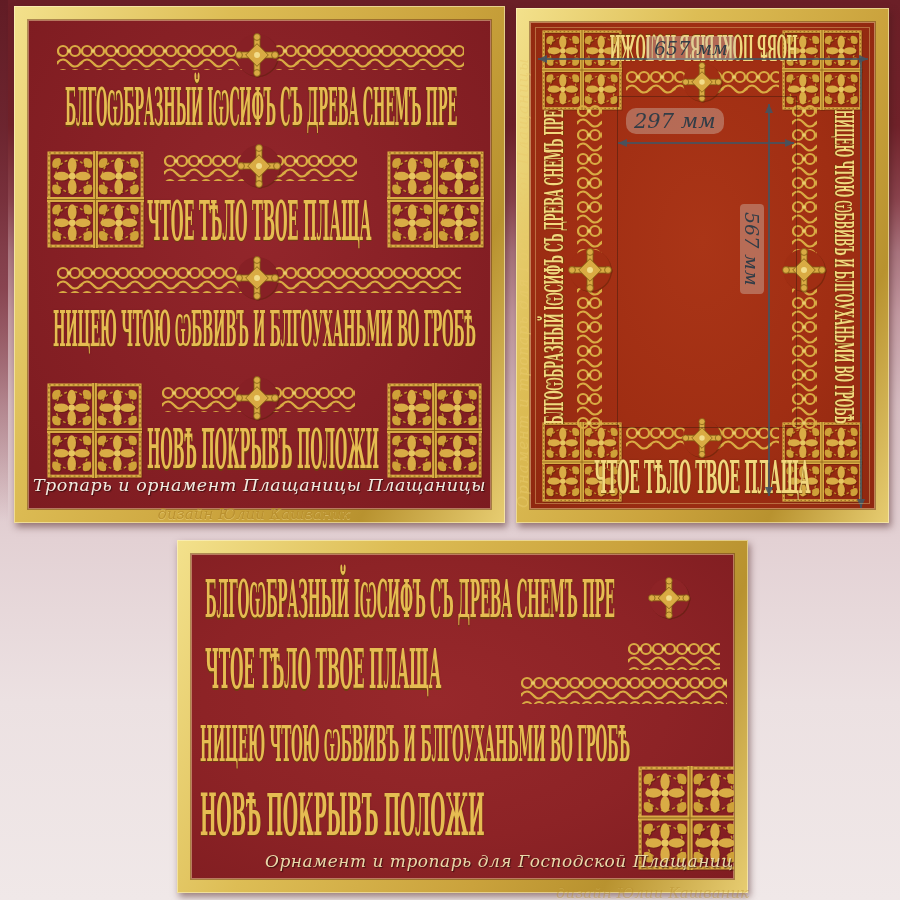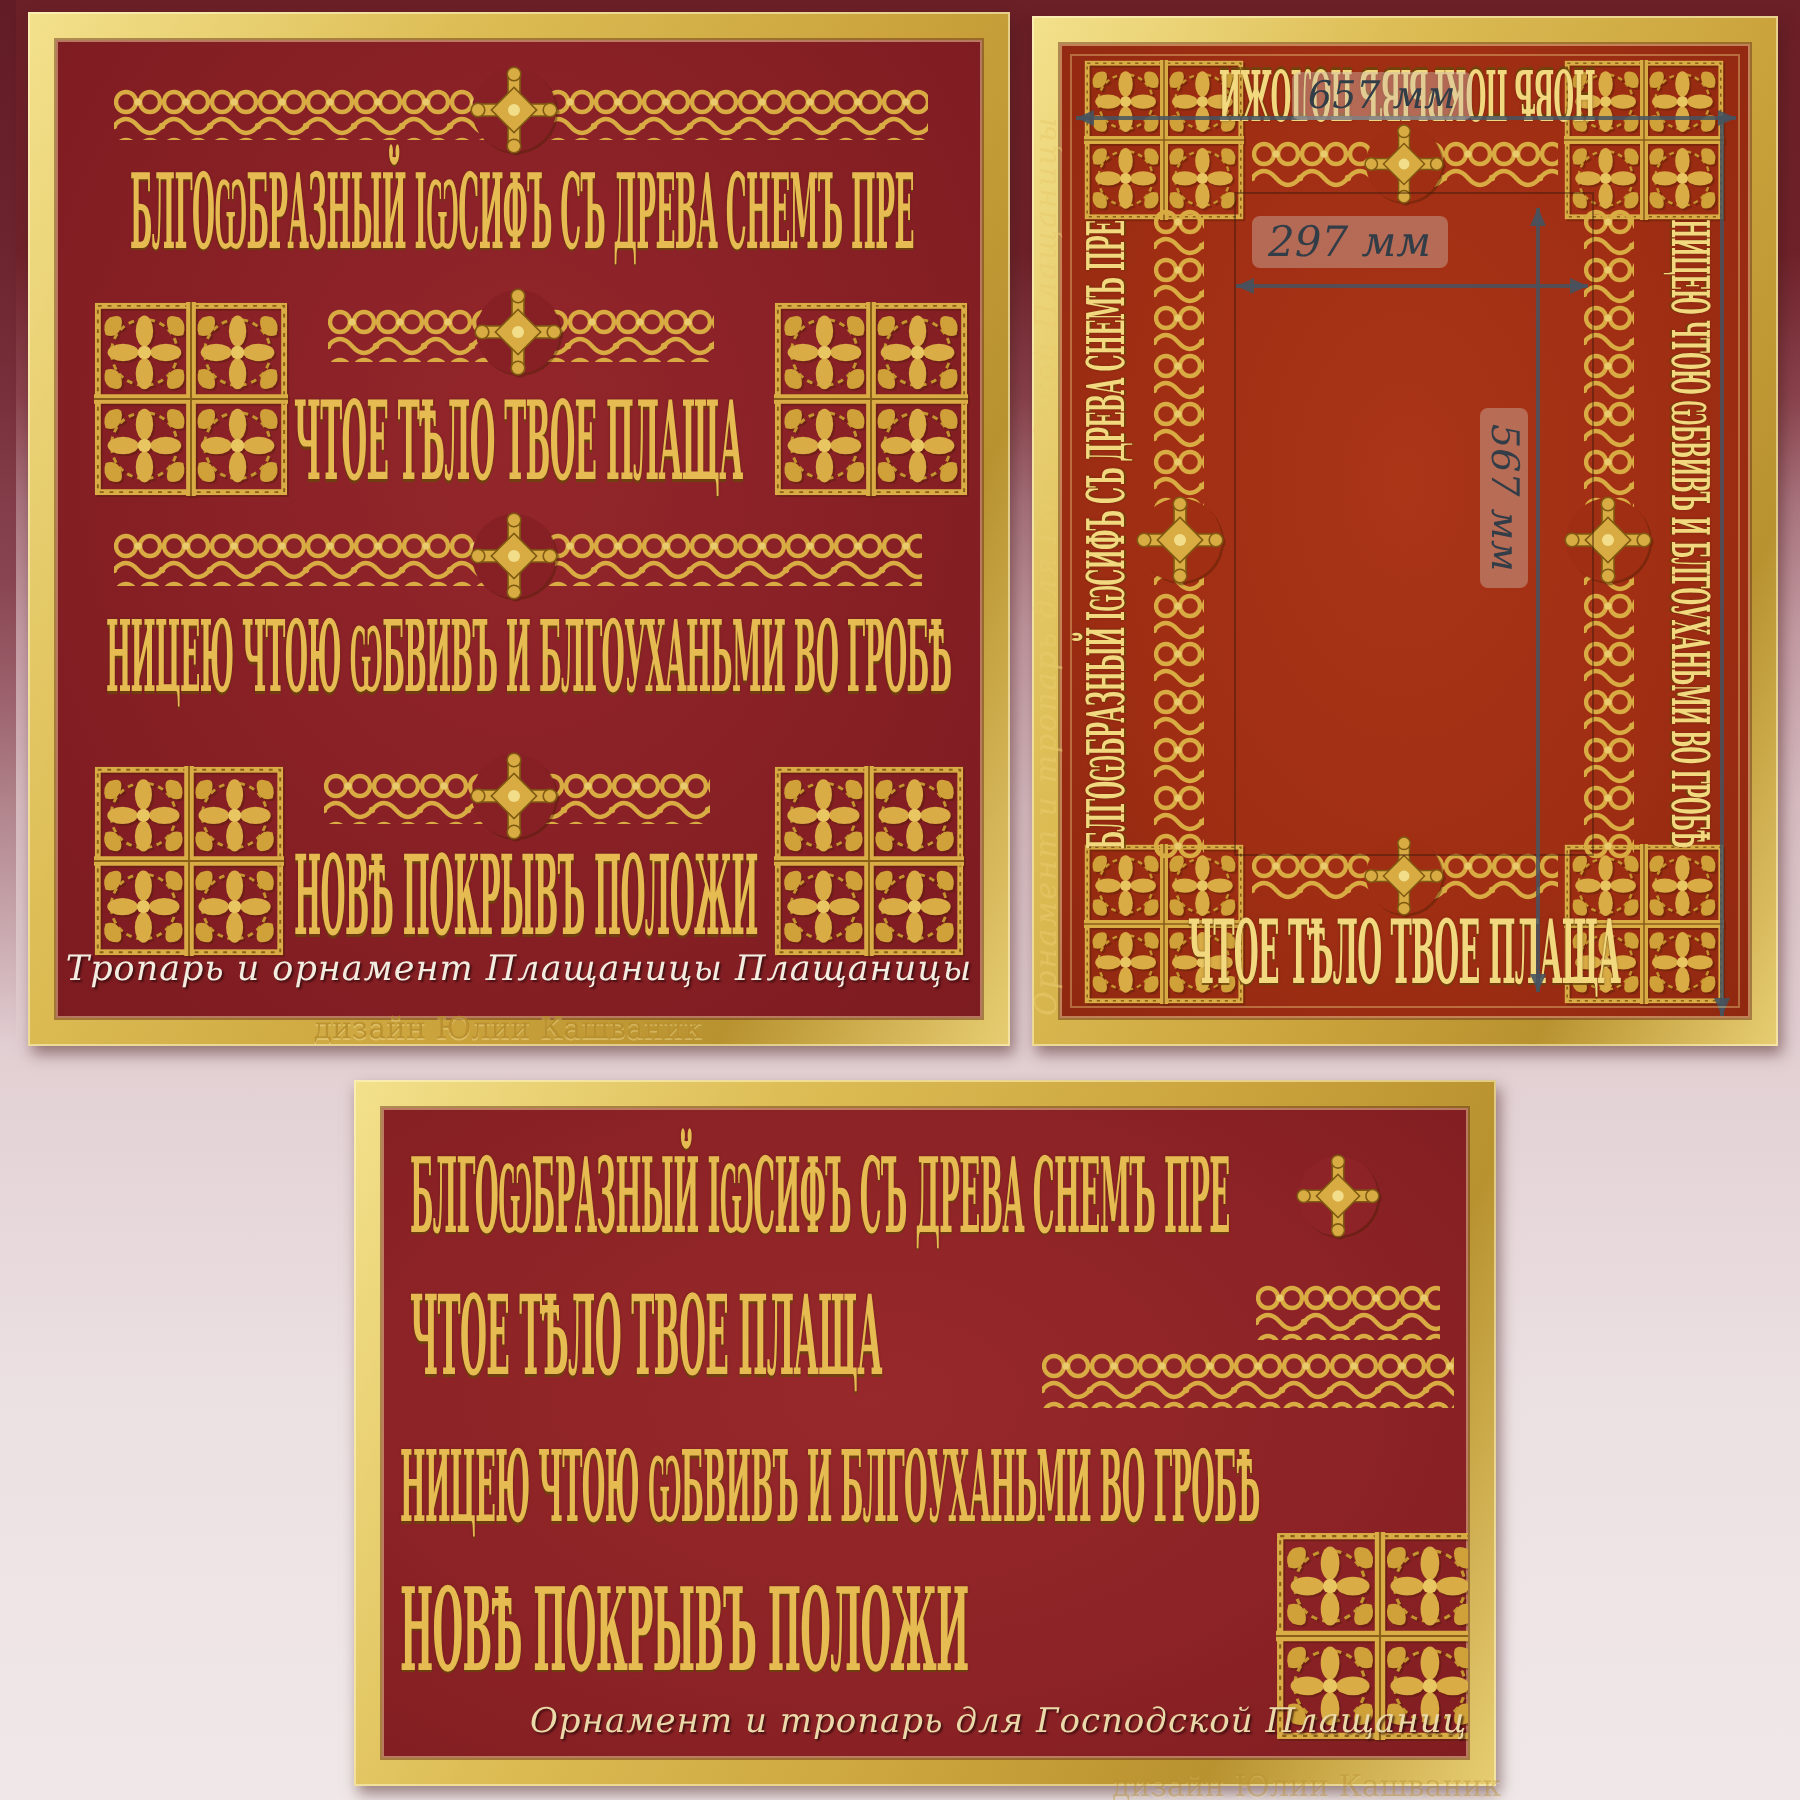--- a/index.html
+++ b/index.html
@@ -39,21 +39,21 @@
   
   .band{position:absolute;}
   .band svg{display:block;width:100%;height:100%;}
   .sq{position:absolute;}
   .sq svg{display:block;width:100%;height:100%;filter:drop-shadow(1px 1px 0 rgba(70,30,0,.35));}
   .crossbadge{position:absolute;}
   .crossbadge svg{display:block;width:100%;height:100%;filter:drop-shadow(1px 1px 0 rgba(70,30,0,.4));}
   
   .caption{position:absolute;font-style:italic;color:#f2ece1;letter-spacing:.5px;
     text-shadow:1px 1px 1px rgba(40,10,10,.7);}
-  .credit{position:absolute;color:#b98f2e;opacity:.85;
+  .credit{position:absolute;font-style:italic;color:#b98f2e;opacity:.85;
     text-shadow:0 1px 0 rgba(255,240,180,.4);}
   .watermark{position:absolute;font-style:italic;color:#e9cb6d;opacity:.55;
     writing-mode:vertical-rl;transform:rotate(180deg);letter-spacing:1px;}
   
   .dimline{position:absolute;background:#46535f;opacity:.85;}
   .dimline.h{height:2px;}
   .dimline.v{width:2px;}
   .arr{position:absolute;width:0;height:0;opacity:.9;}
   .arr.left{border-top:4px solid transparent;border-bottom:4px solid transparent;border-right:9px solid #46535f;}
   .arr.right{border-top:4px solid transparent;border-bottom:4px solid transparent;border-left:9px solid #46535f;}
@@ -284,21 +284,21 @@
       <div style="position:absolute;left:87px;top:74px;width:178px;height:330px;border:1px solid rgba(55,25,12,.45);"></div>
 
       <div class="dimline h" style="left:8px;top:36px;width:330px;"></div>
       <div class="arr left" style="left:8px;top:33px;"></div>
       <div class="arr right" style="left:329px;top:33px;"></div>
       <div class="dimlabel" style="left:116px;top:14px;font-size:19px;">657 мм</div>
 
       <div class="dimline h" style="left:88px;top:120px;width:176px;"></div>
       <div class="arr left" style="left:88px;top:117px;"></div>
       <div class="arr right" style="left:255px;top:117px;"></div>
-      <div class="dimlabel" style="left:96px;top:86px;font-size:21px;">297 мм</div>
+      <div class="dimlabel" style="left:96px;top:86px;font-size:21px;border-radius:10px;">297 мм</div>
 
       <div class="dimline v" style="left:238px;top:82px;height:392px;"></div>
       <div class="arr up" style="left:235px;top:82px;"></div>
       <div class="arr down" style="left:235px;top:465px;"></div>
       <div class="dimlabel vert" style="left:210px;top:182px;font-size:19px;">567 мм</div>
 
       <div class="dimline v" style="left:330px;top:36px;height:450px;"></div>
       <div class="arr down" style="left:327px;top:477px;"></div>
     </div>
     <div class="watermark" style="left:-2px;top:30px;height:470px;font-size:15px;">Орнамент и тропарь для Господской Плащаницы</div>

